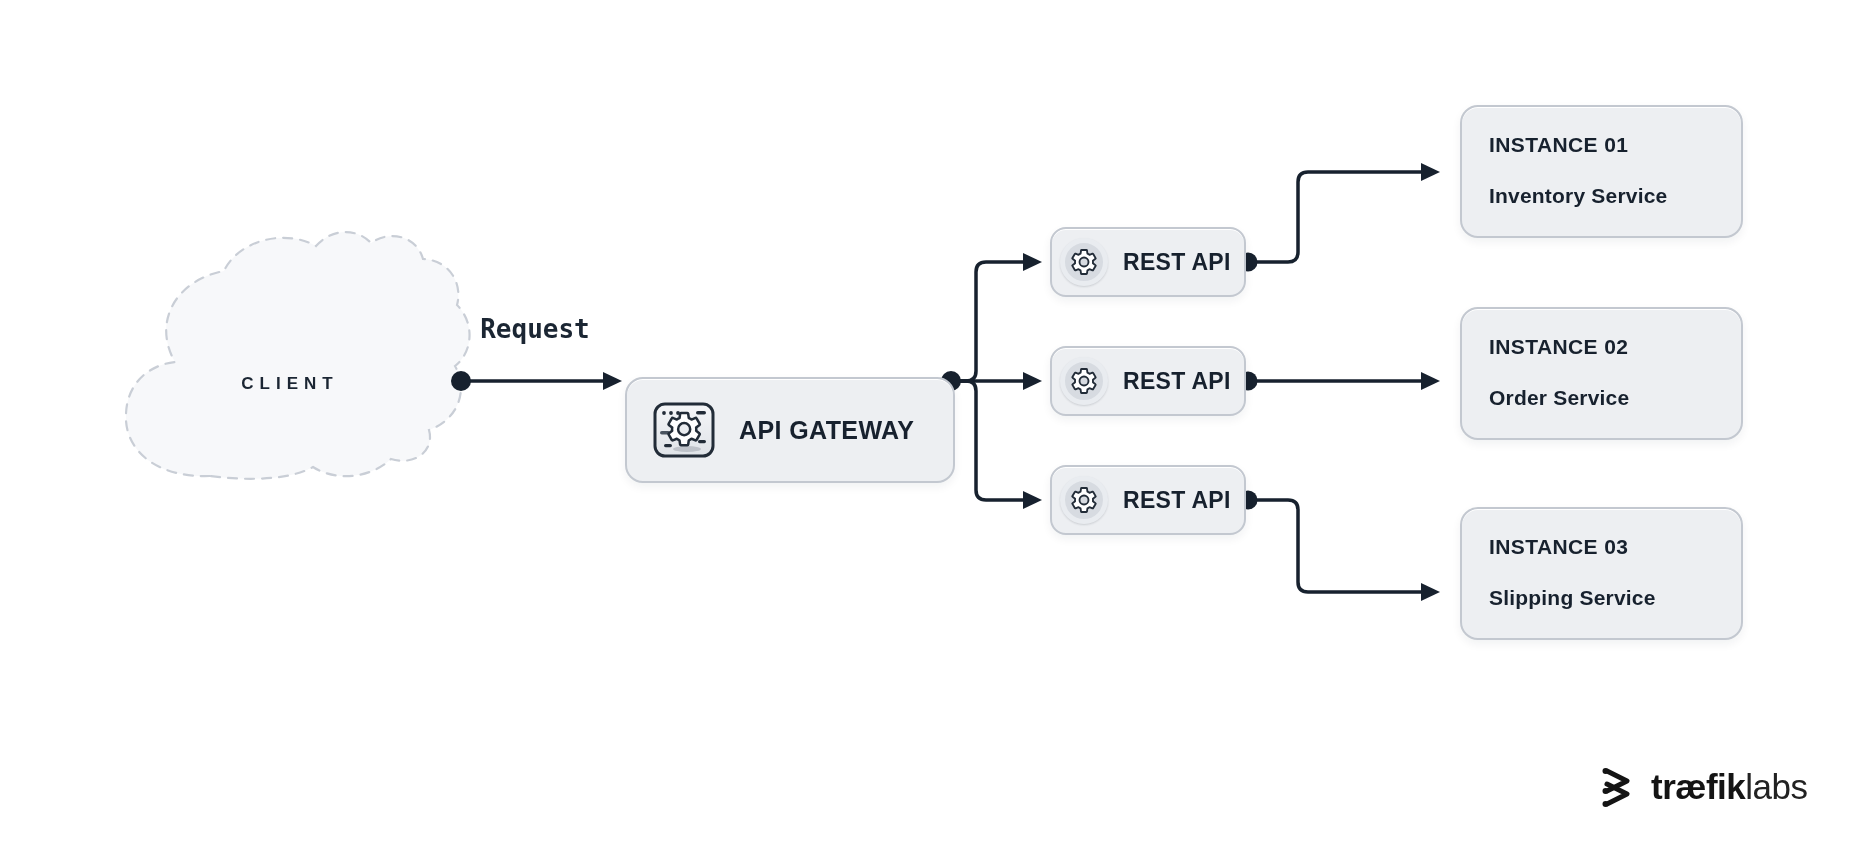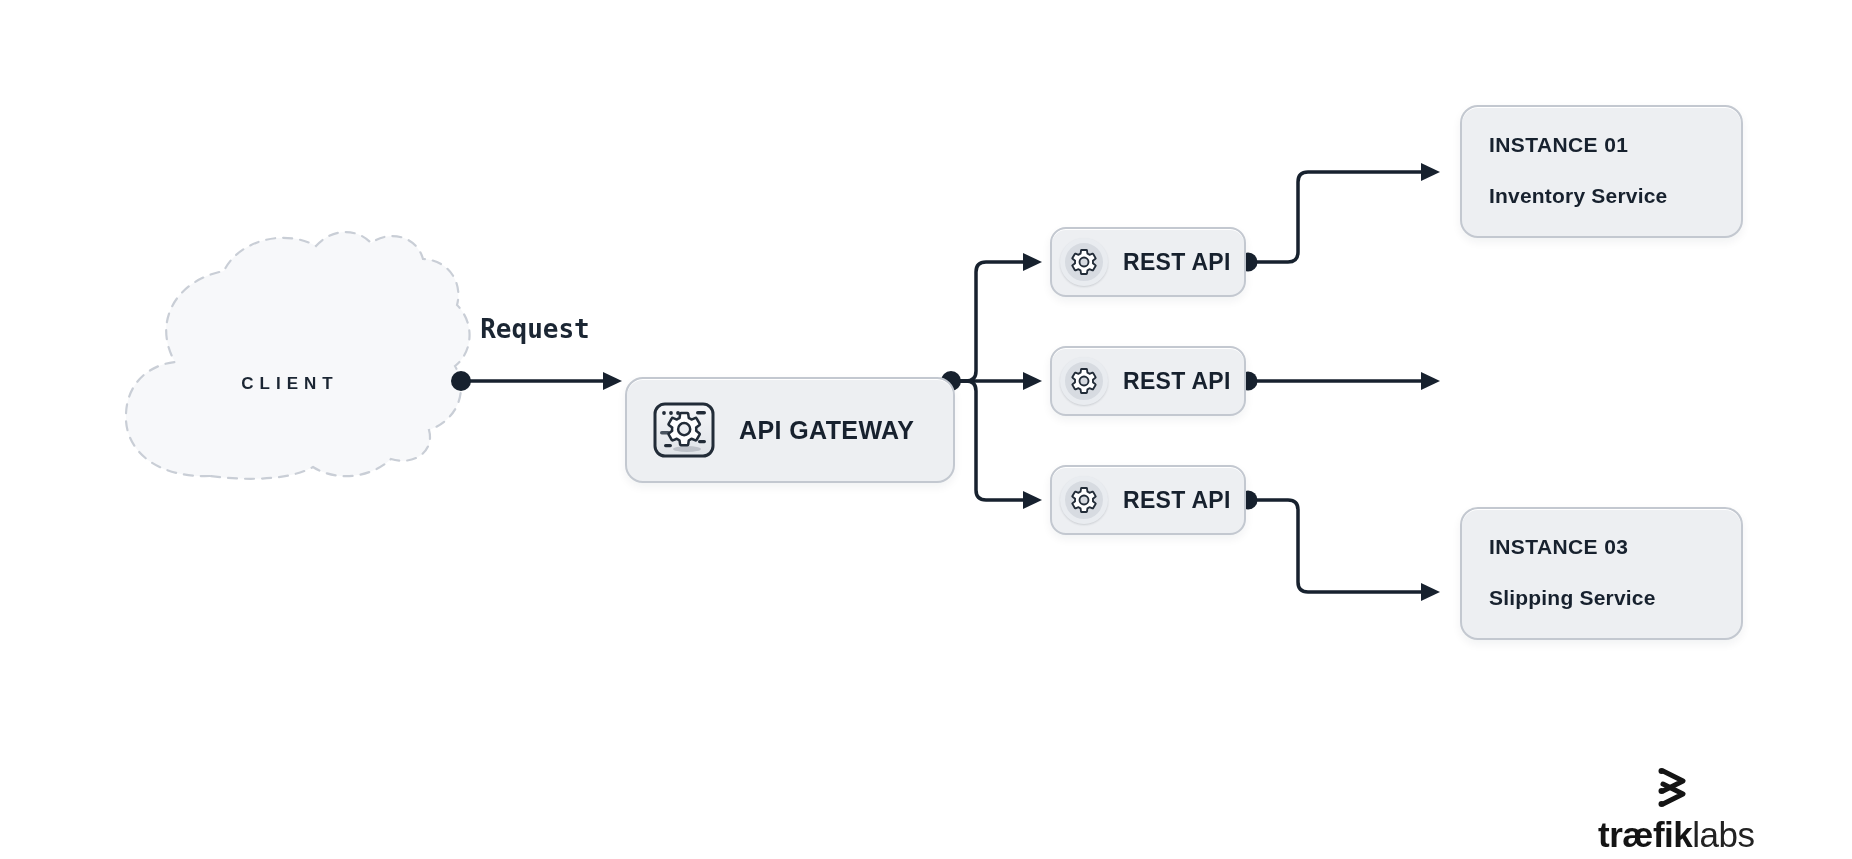--- a/index.html
+++ b/index.html
@@ -45,21 +45,21 @@
     background:#d7dbe1; border:5px solid #e9ecf0;
     display:flex; align-items:center; justify-content:center; flex:0 0 auto;
     box-shadow:0 1px 2px rgba(25,35,50,.15);
   }
 
   .instance { left:1448px; width:283px; height:133px; padding:26px 10px 0 27px;margin-left:12px; }
   .inst-1 { top:105px; } .inst-2 { top:307px; } .inst-3 { top:507px; }
   .instance-title { font-size:21px; font-weight:700; letter-spacing:.4px; color:#17212e; }
   .instance-subtitle { margin-top:27px; font-size:21px; font-weight:700; letter-spacing:.2px; color:#17212e; }
 
-  .logo { position:absolute; left:1598px; top:764px; display:flex; align-items:center; gap:9px;flex-direction:column; }
+  .logo { position:absolute; left:1598px; top:764px; display:flex; align-items:center; gap:9px; }
   .logo-text { font-size:35px; color:#141414; letter-spacing:-.5px; line-height:1; }
   .brand-bold { font-weight:700; }
   .brand-light { font-weight:300; color:#222222; }
 </style>
 </head>
 <body>
 
 <div id="canvas">
 
   <svg id="wires" width="1852" height="859" viewBox="0 0 1852 859">
@@ -154,20 +154,24 @@
         <path fill="#ffffff" stroke="#222c38" stroke-width="1.5" stroke-linejoin="round" d="M19.14 12.94c.04-.3.06-.61.06-.94 0-.32-.02-.64-.07-.94l2.03-1.58c.18-.14.23-.41.12-.61l-1.92-3.32c-.12-.22-.37-.29-.59-.22l-2.39.96c-.5-.38-1.03-.7-1.62-.94l-.36-2.54c-.04-.24-.24-.41-.48-.41h-3.84c-.24 0-.43.17-.47.41l-.36 2.54c-.59.24-1.13.57-1.62.94l-2.39-.96c-.22-.08-.47 0-.59.22L2.74 8.87c-.12.21-.08.47.12.61l2.03 1.58c-.05.3-.09.63-.09.94s.02.64.07.94l-2.03 1.58c-.18.14-.23.41-.12.61l1.92 3.32c.12.22.37.29.59.22l2.39-.96c.5.38 1.03.7 1.62.94l.36 2.54c.05.24.24.41.48.41h3.84c.24 0 .44-.17.47-.41l.36-2.54c.59-.24 1.13-.56 1.62-.94l2.39.96c.22.08.47 0 .59-.22l1.92-3.32c.12-.22.07-.47-.12-.61l-2.01-1.58zM12 15.6c-1.98 0-3.6-1.62-3.6-3.6s1.62-3.6 3.6-3.6 3.6 1.62 3.6 3.6-1.62 3.6-3.6 3.6z"></path>
       </svg>
     </span>
     <span class="rest-label">REST API</span>
   </div>
 
   <div class="box instance inst-1">
     <div class="instance-title">INSTANCE 01</div>
     <div class="instance-subtitle">Inventory Service</div>
   </div>
+  <div class="box instance inst-2">
+    <div class="instance-title">INSTANCE 02</div>
+    <div class="instance-subtitle">Order Service</div>
+  </div>
   <div class="box instance inst-3">
     <div class="instance-title">INSTANCE 03</div>
     <div class="instance-subtitle">Slipping Service</div>
   </div>
 
   <div class="logo">
     <svg width="44" height="44" viewBox="0 0 44 44">
       <path d="M9 7 L29 17 L9 27" fill="none" stroke="#141414" stroke-width="5" stroke-linecap="round" stroke-linejoin="round"></path>
       <path d="M9 20 L29 30 L9 40" fill="none" stroke="#141414" stroke-width="5" stroke-linecap="round" stroke-linejoin="round"></path>
       <circle cx="7.5" cy="7" r="3" fill="#141414"></circle>

